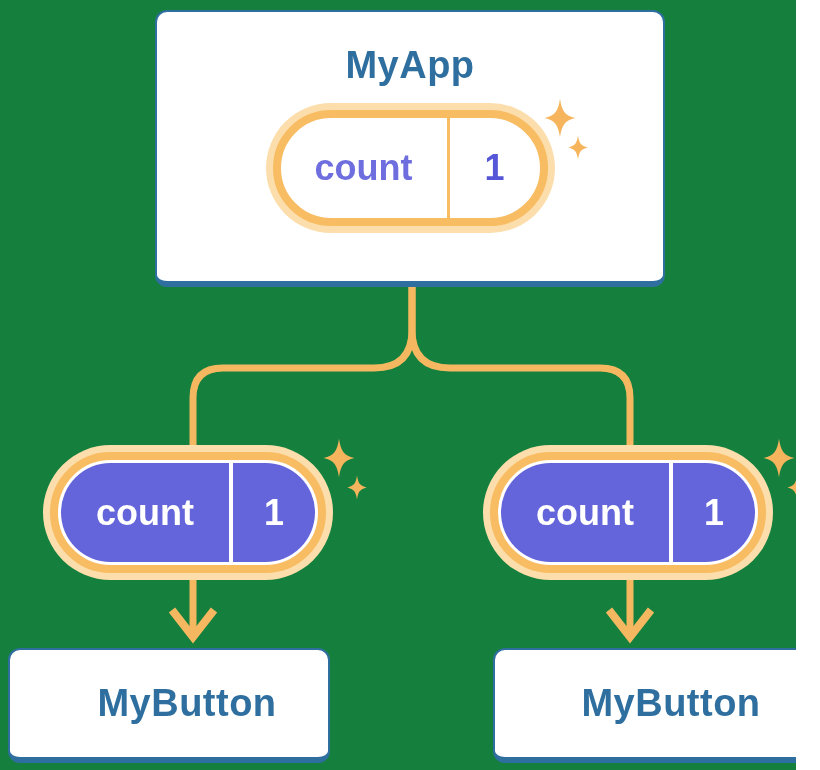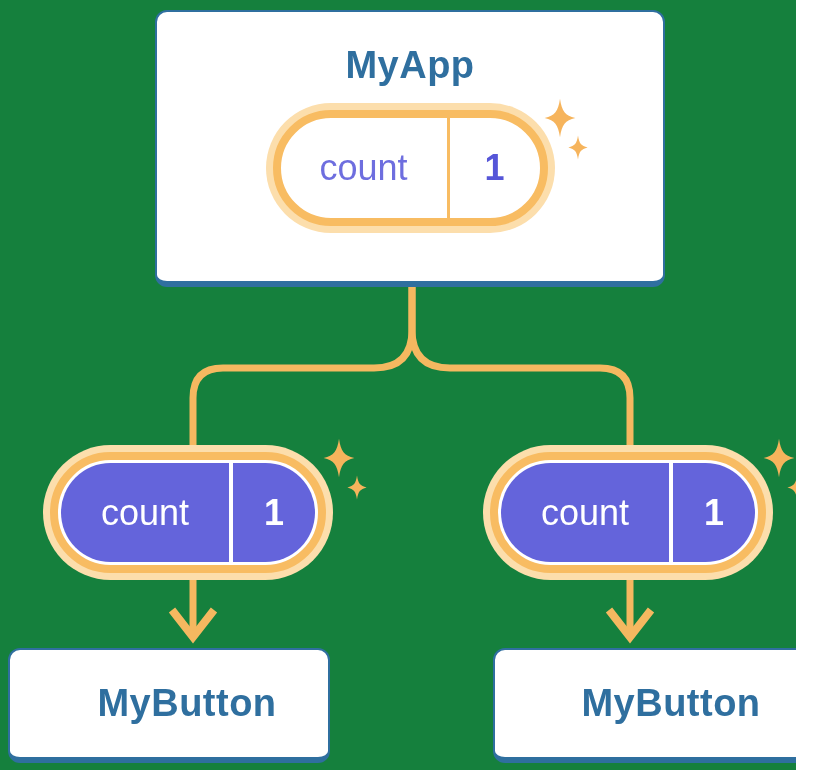--- a/index.html
+++ b/index.html
@@ -27,21 +27,21 @@
   .node-child-left{left:8px;top:648px;width:322px;height:115px;}
   .node-child-right{left:493px;top:648px;width:320px;height:115px;}
 
   .pill-glow{
     width:max-content;margin:16px auto 0;background:#FCDEAC;border-radius:999px;padding:7px;
   }
   .pill-ring{
     border:8px solid #F8BC62;border-radius:999px;background:#ffffff;
     display:flex;align-items:stretch;height:116px;box-sizing:border-box;
   }
-  .pill-section{display:flex;align-items:center;justify-content:center;}
+  .pill-section{display:flex;align-items:center;justify-content:center;font-weight:bold;}
   .pill-key{width:166px;color:#6E6EDF;font-size:36px;}
   .pill-divider{width:3px;background:#F8BC62;}
   .pill-value{width:90px;color:#5656D8;font-size:36px;font-weight:700;}
 
   .prop-glow{
     position:absolute;background:#FCDEAC;border-radius:999px;padding:7px;z-index:2;
   }
   .prop-left{left:43px;top:445px;}
   .prop-right{left:483px;top:445px;}
   .prop-ring{

